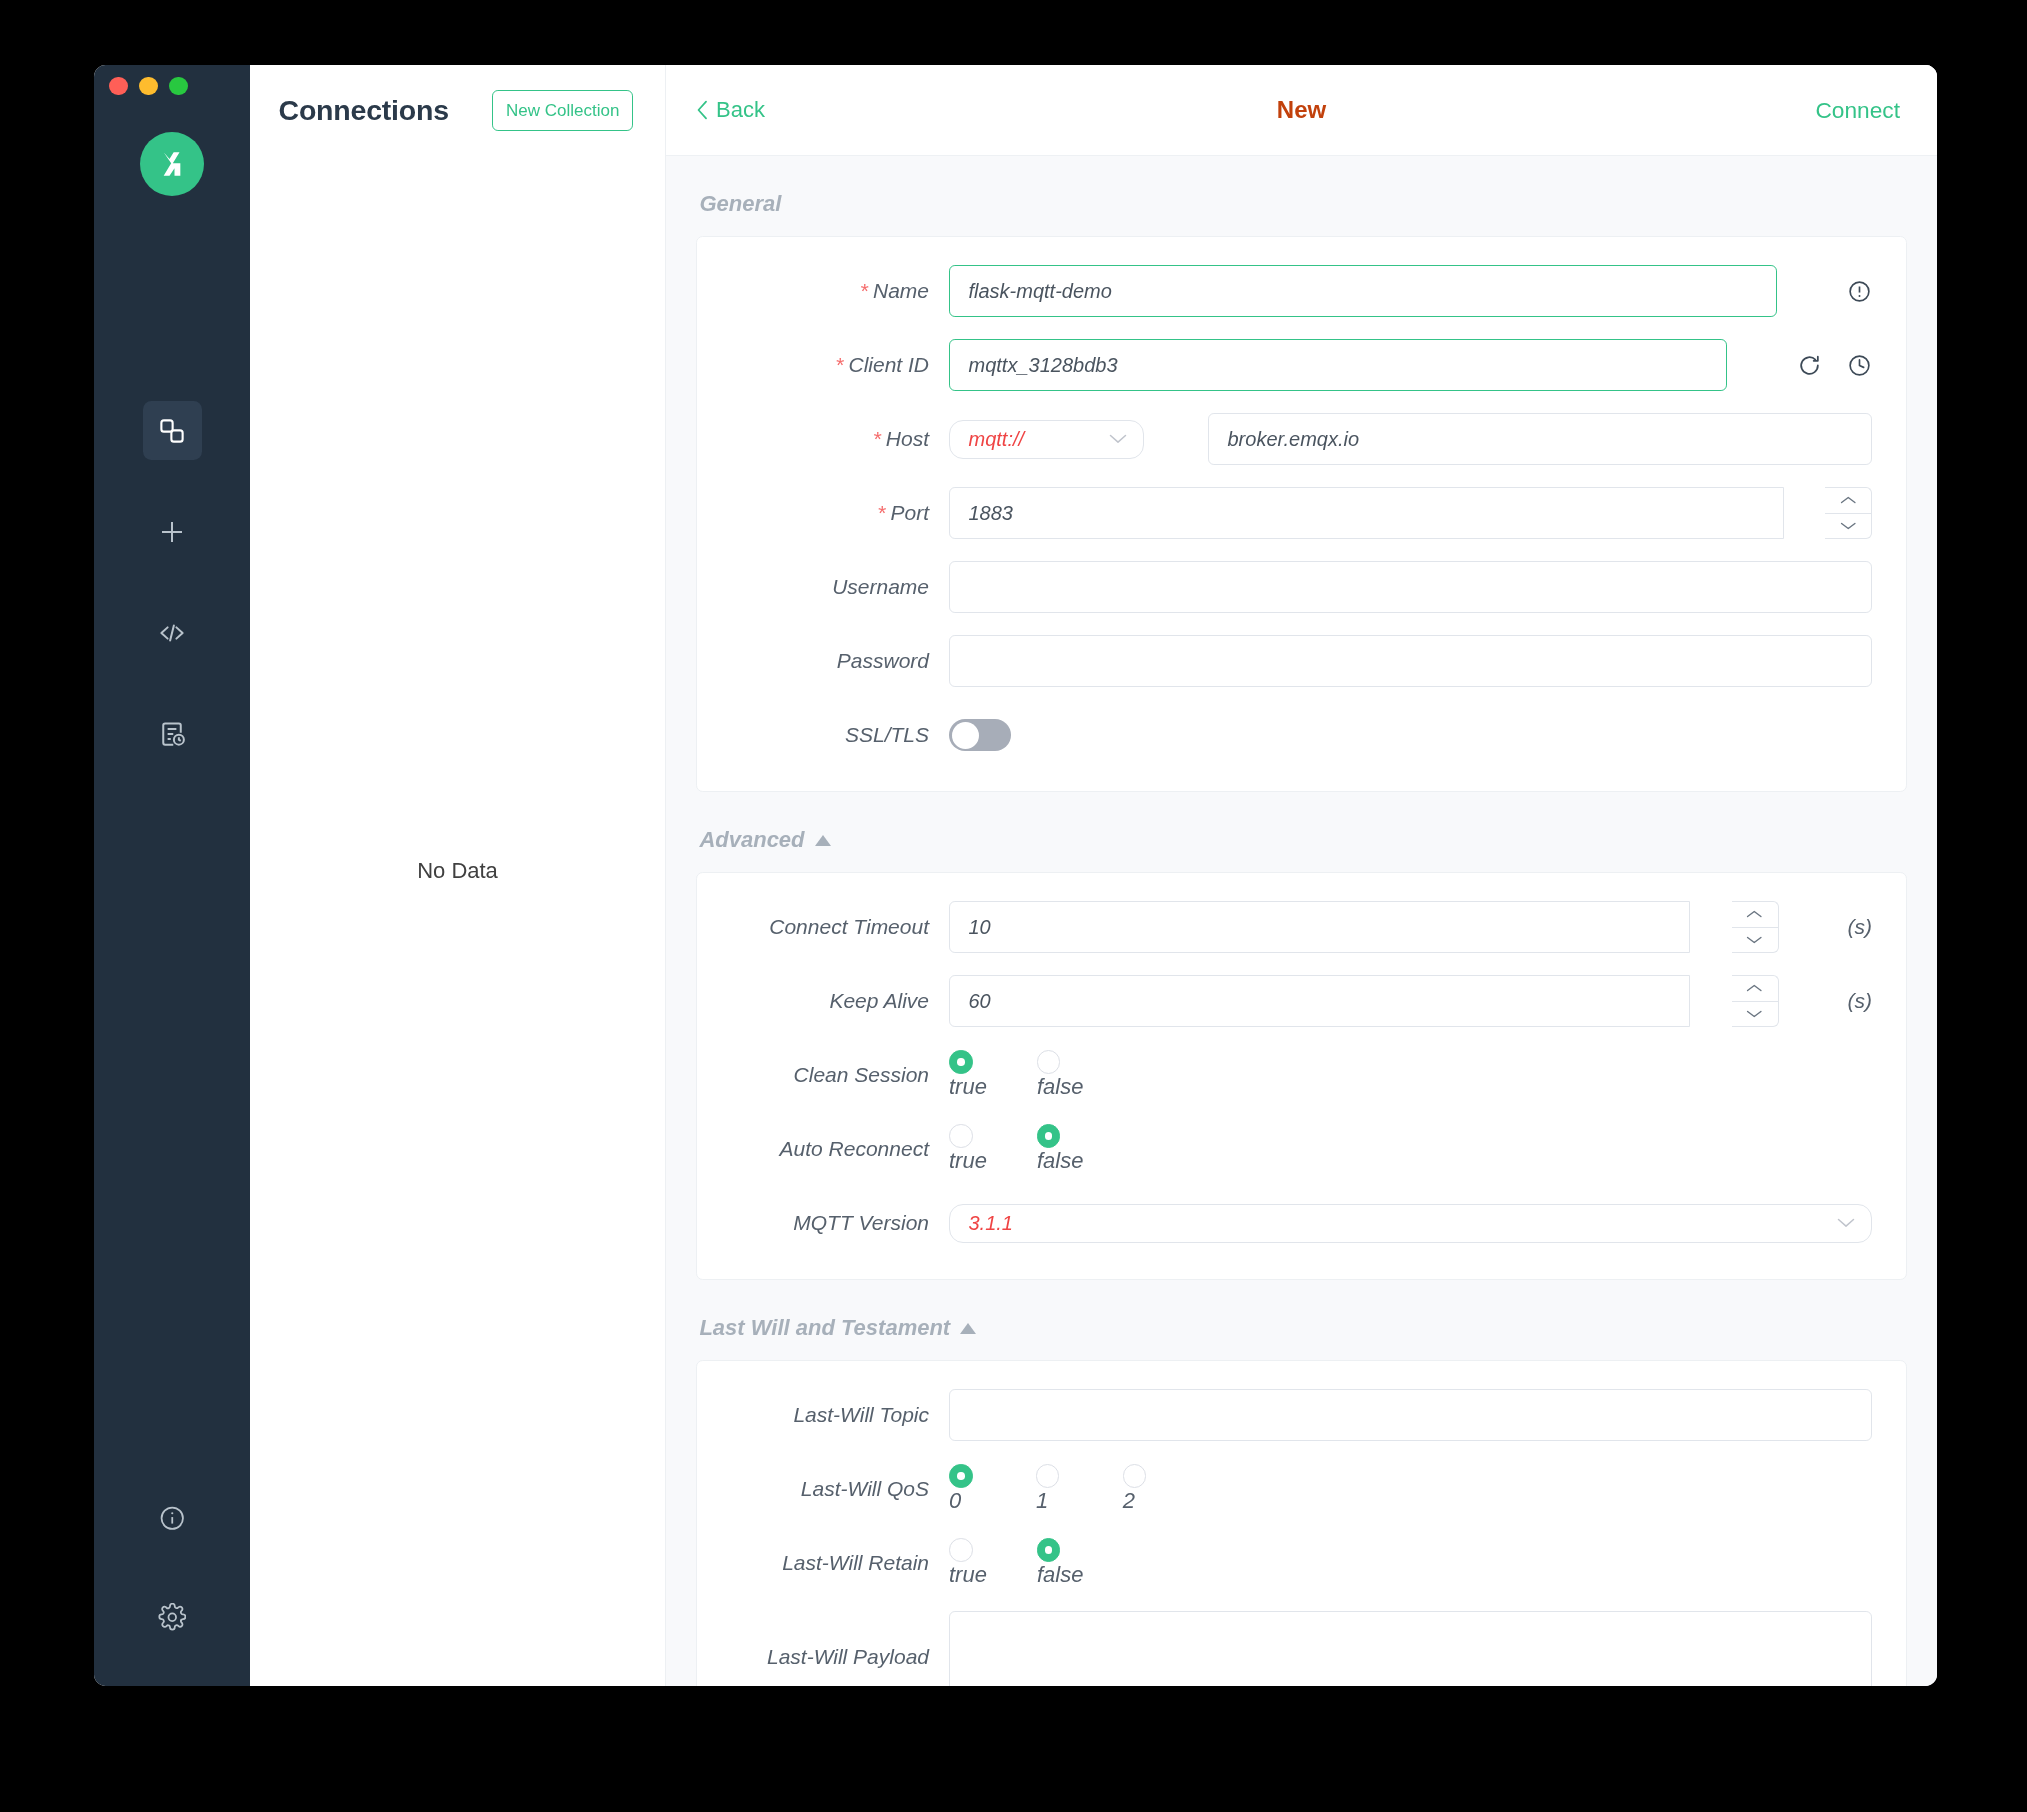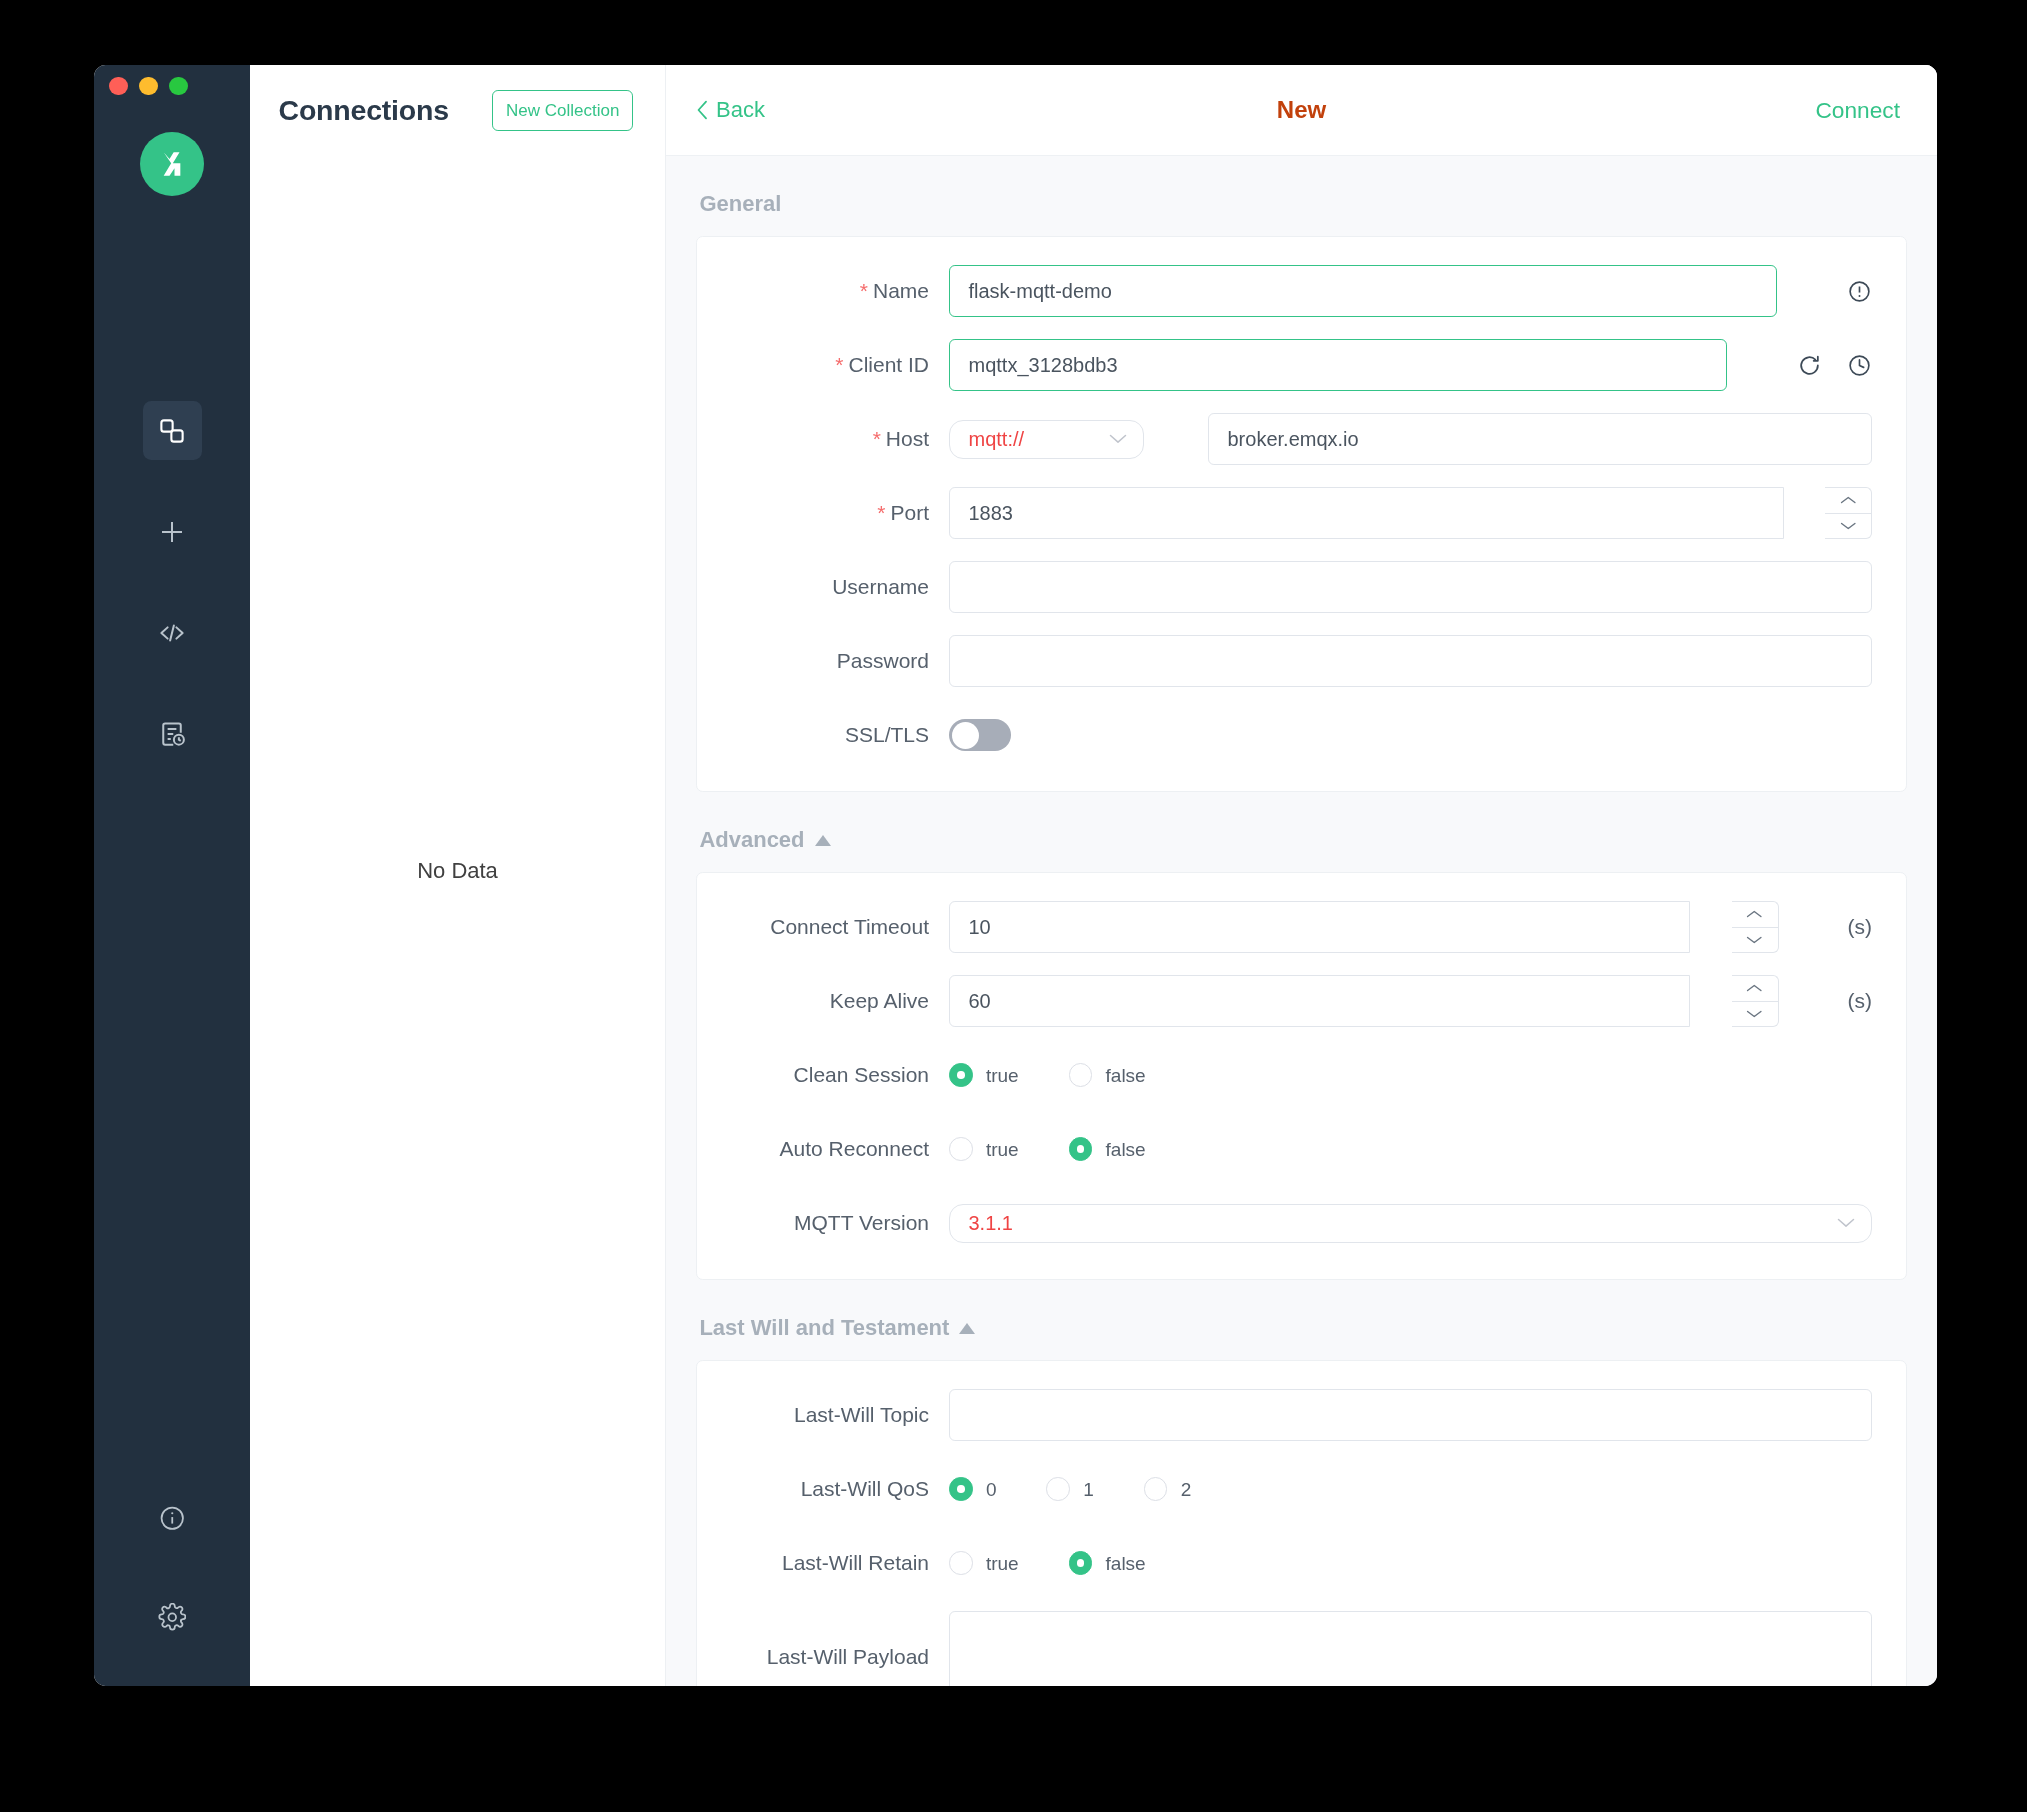--- a/index.html
+++ b/index.html
@@ -144,20 +144,21 @@
     color: #34c388;
     font-size: 22.7px;
     cursor: pointer;
     z-index: 2;
   }
 
   .scroll {
     flex: 1;
     overflow: hidden;
     padding: 0 30px;
+    font-style: italic;
   }
 
   .section-title {
     font-size: 22px;
     color: #a7b0ba;
     font-weight: bold;
     padding: 35px 0 18.5px 3.4px;
     display: flex; align-items: center; gap: 10px;
   }
   .caret-up {
@@ -258,25 +259,26 @@
   .switch .knob {
     position: absolute;
     top: 2.5px; left: 2.5px;
     width: 27px; height: 27px;
     border-radius: 50%;
     background: #fff;
   }
 
   .radios { display: flex; align-items: center; }
   .radio {
-    display: flex; align-items: flex-end;
+    display: flex; align-items: flex-start;
     margin-right: 50px;
     cursor: pointer;
-    font-size: 19px;
+    font-size: 22px;
     color: #56606c;
+    flex-direction: column;
   }
   .rc {
     width: 23.5px; height: 23.5px;
     border-radius: 50%;
     border: 1.7px solid #dcdfe6;
     background: #fff;
     margin-right: 13.4px;
     display: flex; align-items: center; justify-content: center;
   }
   .rc.on { background: #34c388; border-color: #34c388; }

